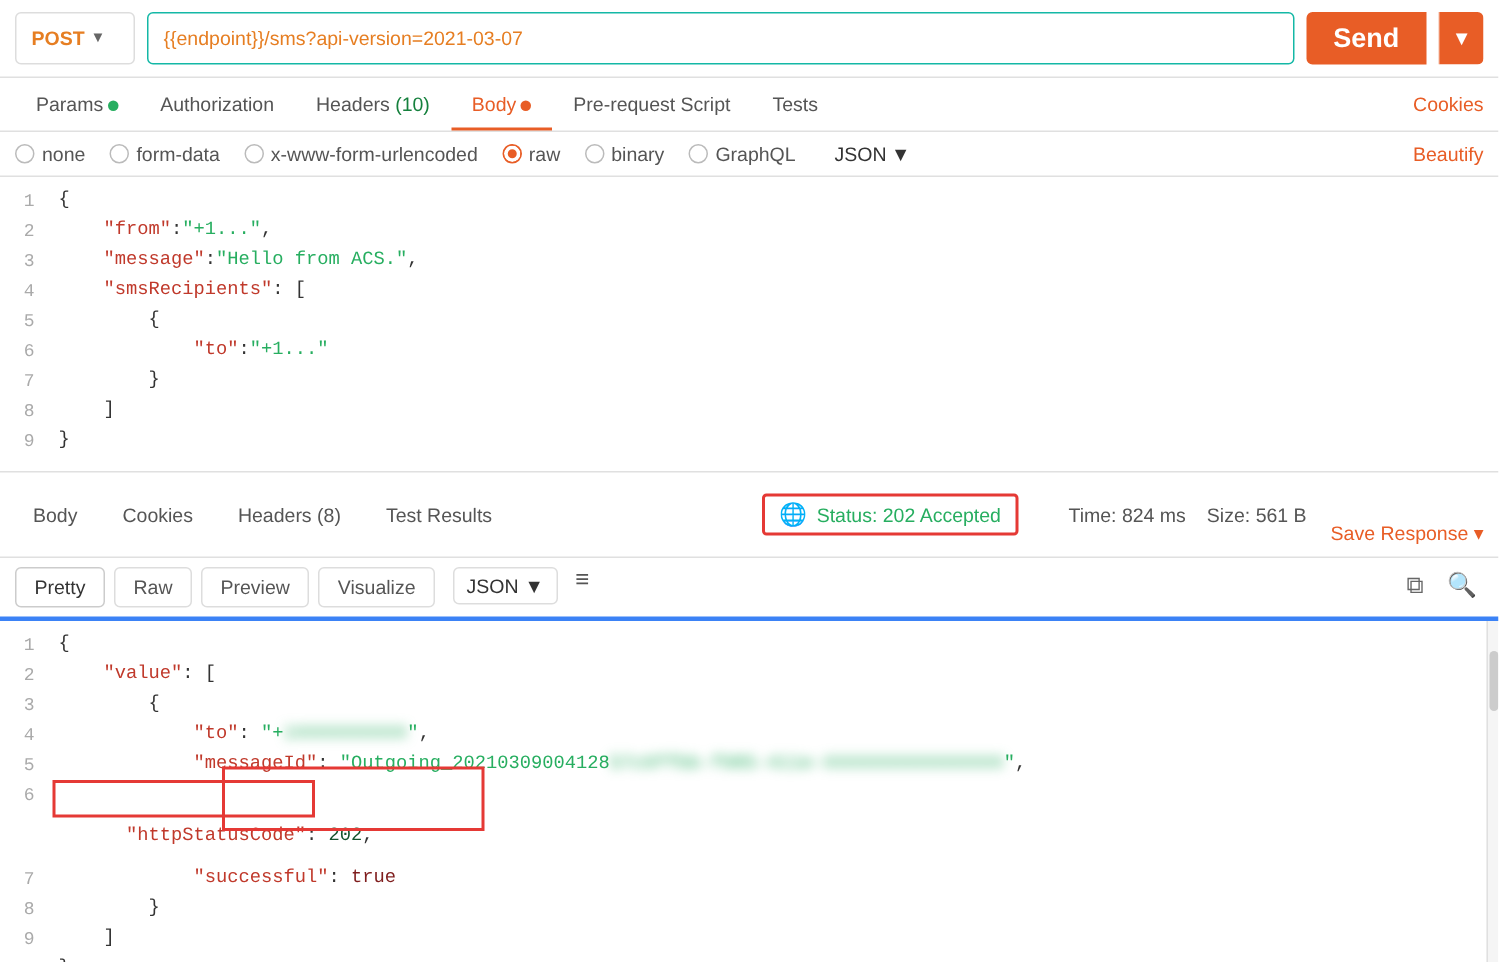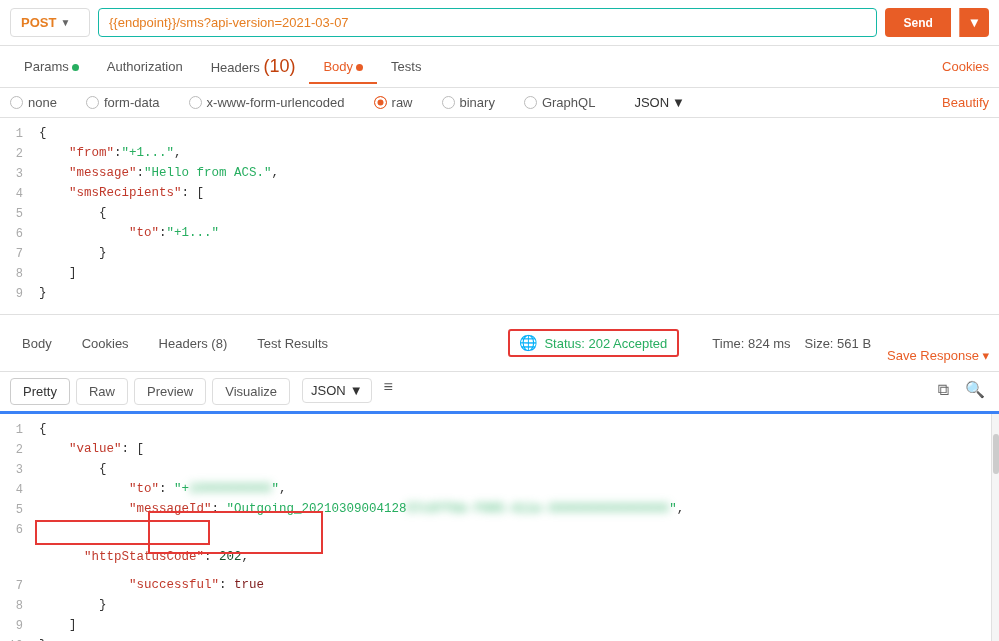--- a/index.html
+++ b/index.html
@@ -3,35 +3,35 @@
   <meta charset="utf-8">
   <style>
     * { box-sizing: border-box; margin: 0; padding: 0; }
     body { font-family: -apple-system, BlinkMacSystemFont, 'Segoe UI', sans-serif; font-size: 13px; background: #fff; color: #333; }
 
     
     .top-bar { display: flex; padding: 8px 10px; border-bottom: 1px solid #e0e0e0; gap: 8px; }
     .method-select { display: flex; align-items: center; background: #fff; border: 1px solid #ddd; border-radius: 4px; padding: 5px 10px; font-size: 13px; font-weight: 600; color: #e67e22; cursor: pointer; gap: 4px; min-width: 80px; }
     .method-select .chevron { color: #666; font-size: 10px; }
     .url-bar { flex: 1; border: 1px solid #14b8a6; border-radius: 4px; padding: 6px 10px; font-size: 13px; color: #e67e22; outline: none; }
-    .send-btn { background: #e85d26; color: white; border: none; border-radius: 4px 0 0 4px; padding: 7px 18px; font-size: 12px; font-weight: 600; cursor: pointer; }
+    .send-btn { background: #e85d26; color: white; border: none; border-radius: 4px 0 0 4px; padding: 7px 18px; font-size: 18px; font-weight: 600; cursor: pointer; }
     .send-dropdown { background: #e85d26; color: white; border: none; border-left: 1px solid rgba(255,255,255,0.3); border-radius: 0 4px 4px 0; padding: 7px 8px; cursor: pointer; }
 
     
     .tabs-row { display: flex; align-items: center; padding: 0 10px; border-bottom: 1px solid #e0e0e0; position: relative; }
     .tab { padding: 10px 14px; font-size: 13px; color: #555; cursor: pointer; position: relative; white-space: nowrap; }
     .tab.active { color: #e85d26; }
     .tab.active::after { content: ''; position: absolute; bottom: 0; left: 0; right: 0; height: 2px; background: #e85d26; }
     .tab .dot { display: inline-block; width: 7px; height: 7px; border-radius: 50%; margin-left: 3px; vertical-align: middle; }
     .dot-green { background: #27ae60; }
     .dot-orange { background: #e85d26; }
     .cookies-link { margin-left: auto; color: #e85d26; font-size: 13px; cursor: pointer; }
 
     
-    .body-type-row { display: flex; align-items: center; padding: 7px 10px; border-bottom: 1px solid #e0e0e0; gap: 29px; }
+    .body-type-row { display: flex; align-items: center; padding: 7px 10px; border-bottom: 1px solid #e0e0e0; gap: 16px; }
     .radio-option { display: flex; align-items: center; gap: 5px; font-size: 13px; color: #555; cursor: pointer; }
     .radio-circle { width: 13px; height: 13px; border-radius: 50%; border: 1.5px solid #bbb; display: inline-block; }
     .radio-circle.selected { border-color: #e85d26; background: #e85d26; box-shadow: inset 0 0 0 2.5px white; }
     .radio-label { font-size: 13px; }
     .json-select { display: flex; align-items: center; gap: 3px; margin-left: 10px; font-size: 13px; color: #333; font-weight: 500; cursor: pointer; }
     .beautify-link { margin-left: auto; color: #e85d26; font-size: 13px; cursor: pointer; }
 
     
     .code-editor { background: #fff; border-bottom: 1px solid #e0e0e0; font-family: 'Courier New', monospace; font-size: 12.5px; padding: 8px 0; min-height: 190px; overflow-x: auto; }
     .code-line { display: flex; min-height: 20px; }
@@ -81,24 +81,25 @@
   <input class="url-bar" value="{{endpoint}}/sms?api-version=2021-03-07" style="">
   <button class="send-btn">Send</button>
   <button class="send-dropdown">▼</button>
 </div>
 
 <div class="tabs-row">
   <div class="tab">
     Params<span class="dot dot-green"></span>
   </div>
   <div class="tab">Authorization</div>
-  <div class="tab">Headers <span style="color:#c2410c; font-size:18px">(10)</span></div>
+  <div class="tab">Headers <span style="color:#15803d; font-size:13px">(10)</span></div>
   <div class="tab active">
     Body<span class="dot dot-orange"></span>
   </div>
+  <div class="tab">Pre-request Script</div>
   <div class="tab">Tests</div>
   <span class="cookies-link">Cookies</span>
 </div>
 
 <div class="body-type-row">
   <label class="radio-option">
     <span class="radio-circle"></span>
     <span class="radio-label">none</span>
   </label>
   <label class="radio-option">

